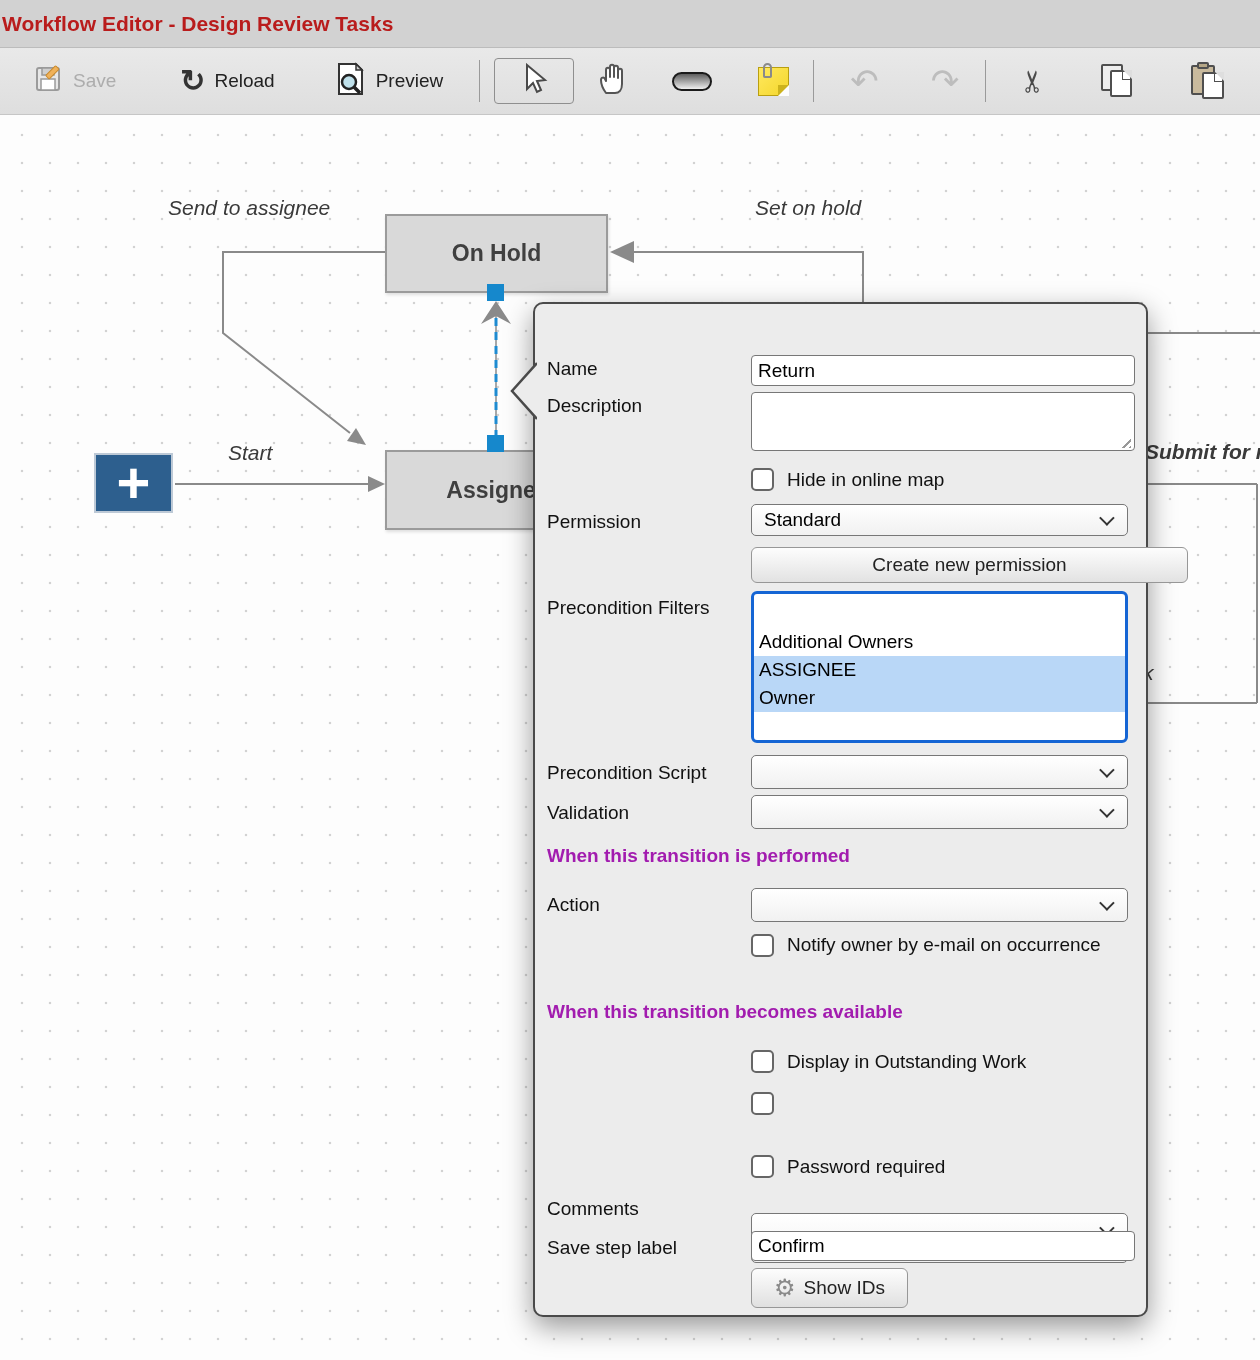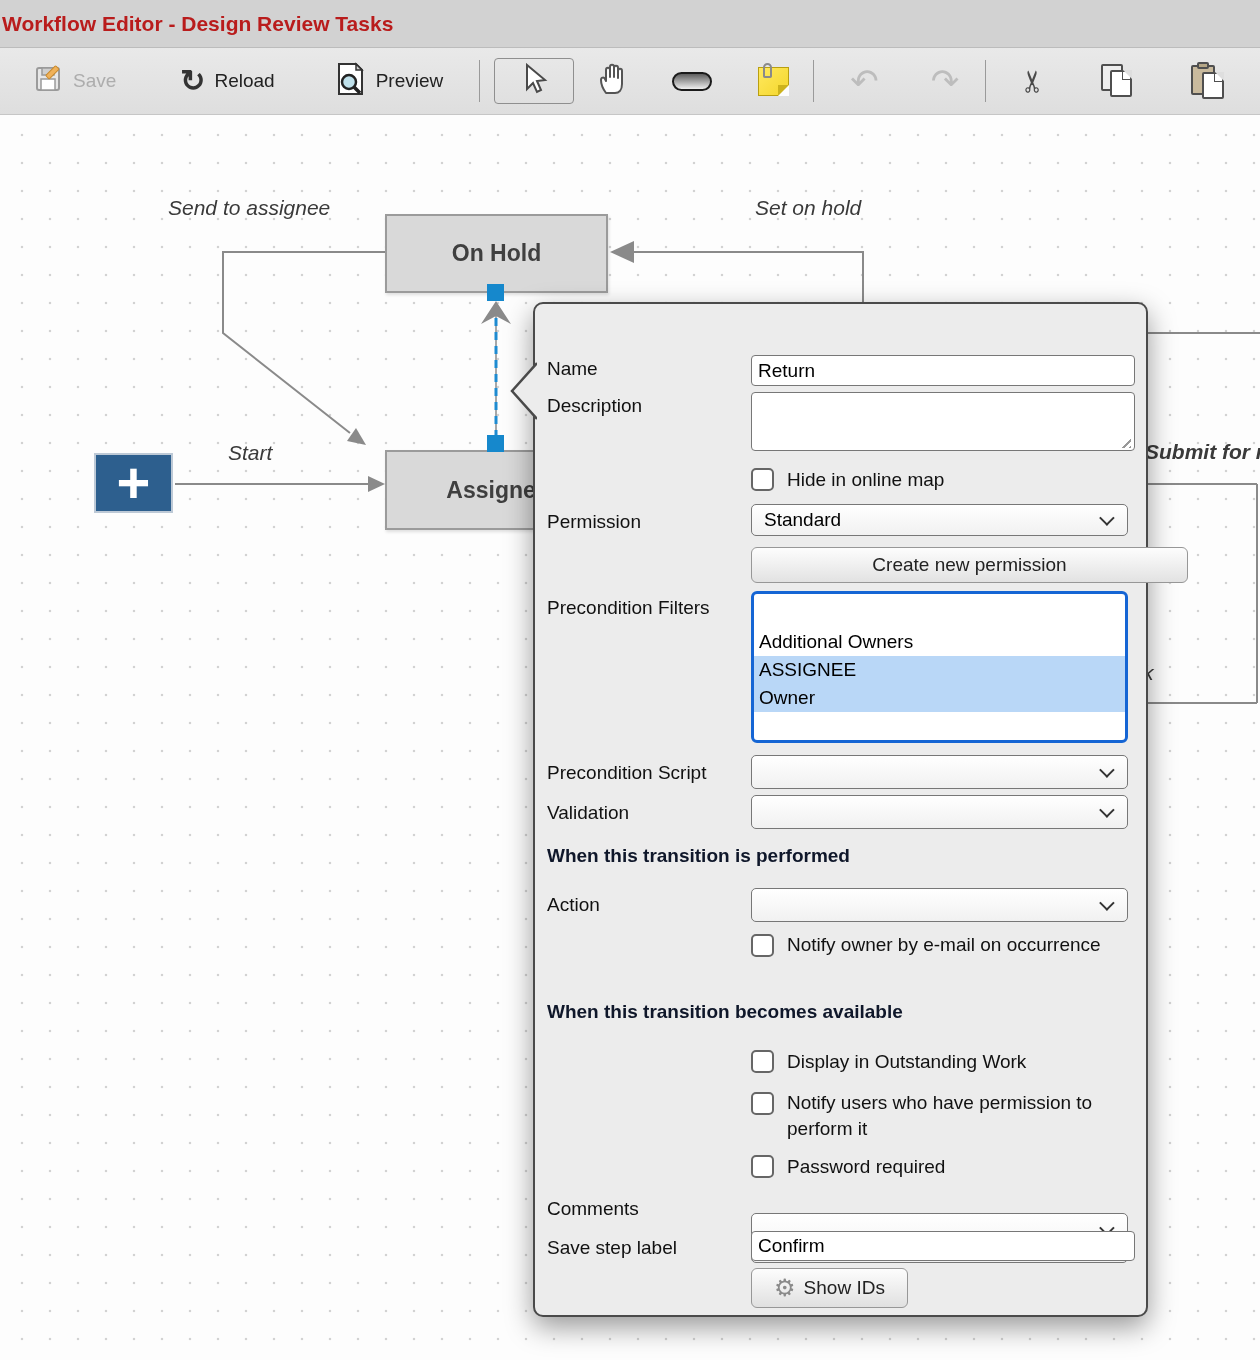--- a/index.html
+++ b/index.html
@@ -81,21 +81,21 @@
     box-shadow:0 10px 28px rgba(0,0,0,0.4);
   }
   .dlg-title{
     height:44px; border-bottom:1px solid #9a9a9a; border-radius:8px 8px 0 0;
     background:linear-gradient(#fafafa,#d3d3d3);
     display:flex; align-items:center; justify-content:center;
     font-size:20px; font-weight:bold; color:#111;
   }
   .pointer{ position:absolute; left:-26px; top:58px; width:28px; height:58px; z-index:11; }
   .dlg-label{ position:absolute; left:12px; font-size:19px; color:#111; }
-  .dlg-h{ position:absolute; left:12px; font-size:19px; font-weight:bold; color:#0f172a; }
+  .dlg-h{ position:absolute; left:12px; font-size:19px; font-weight:bold; color:#a21caf; }
   .txt{
     position:absolute; left:216px; width:384px; height:31px; background:#fff;
     border:1.5px solid #777; border-radius:4px; font-size:19px; font-family:"Liberation Sans",sans-serif;
     padding:0 6px; color:#000;
   }
   textarea.txt{ height:59px; resize:none; }
   .resize-grip{ position:absolute; left:583px; top:131px; width:13px; height:13px; z-index:12;
     background:repeating-linear-gradient(135deg, transparent 0 3px, #999 3px 4.5px);
     clip-path:polygon(100% 0, 100% 100%, 0 100%);
   }
@@ -313,21 +313,20 @@
 
     <span class="cb" style="top:630px"></span>
     <div class="cb-label" style="top:628px">Notify owner by e-mail on occurrence</div>
 
     <div class="dlg-h" style="top:697px">When this transition becomes available</div>
 
     <span class="cb" style="top:746px"></span>
     <div class="cb-label" style="top:745px">Display in Outstanding Work</div>
 
     <span class="cb" style="top:788px"></span>
-    <div class="cb-label" style="top:786px">Notify users who have permission to perform it</div>
 
     <span class="cb" style="top:851px"></span>
     <div class="cb-label" style="top:850px">Password required</div>
 
     <div class="dlg-label" style="top:894px">Comments</div>
     <div class="select" style="top:909px; height:50px">
       <span>Optional</span>
       <span class="chev" style="top:10px"></span>
     </div>
 

